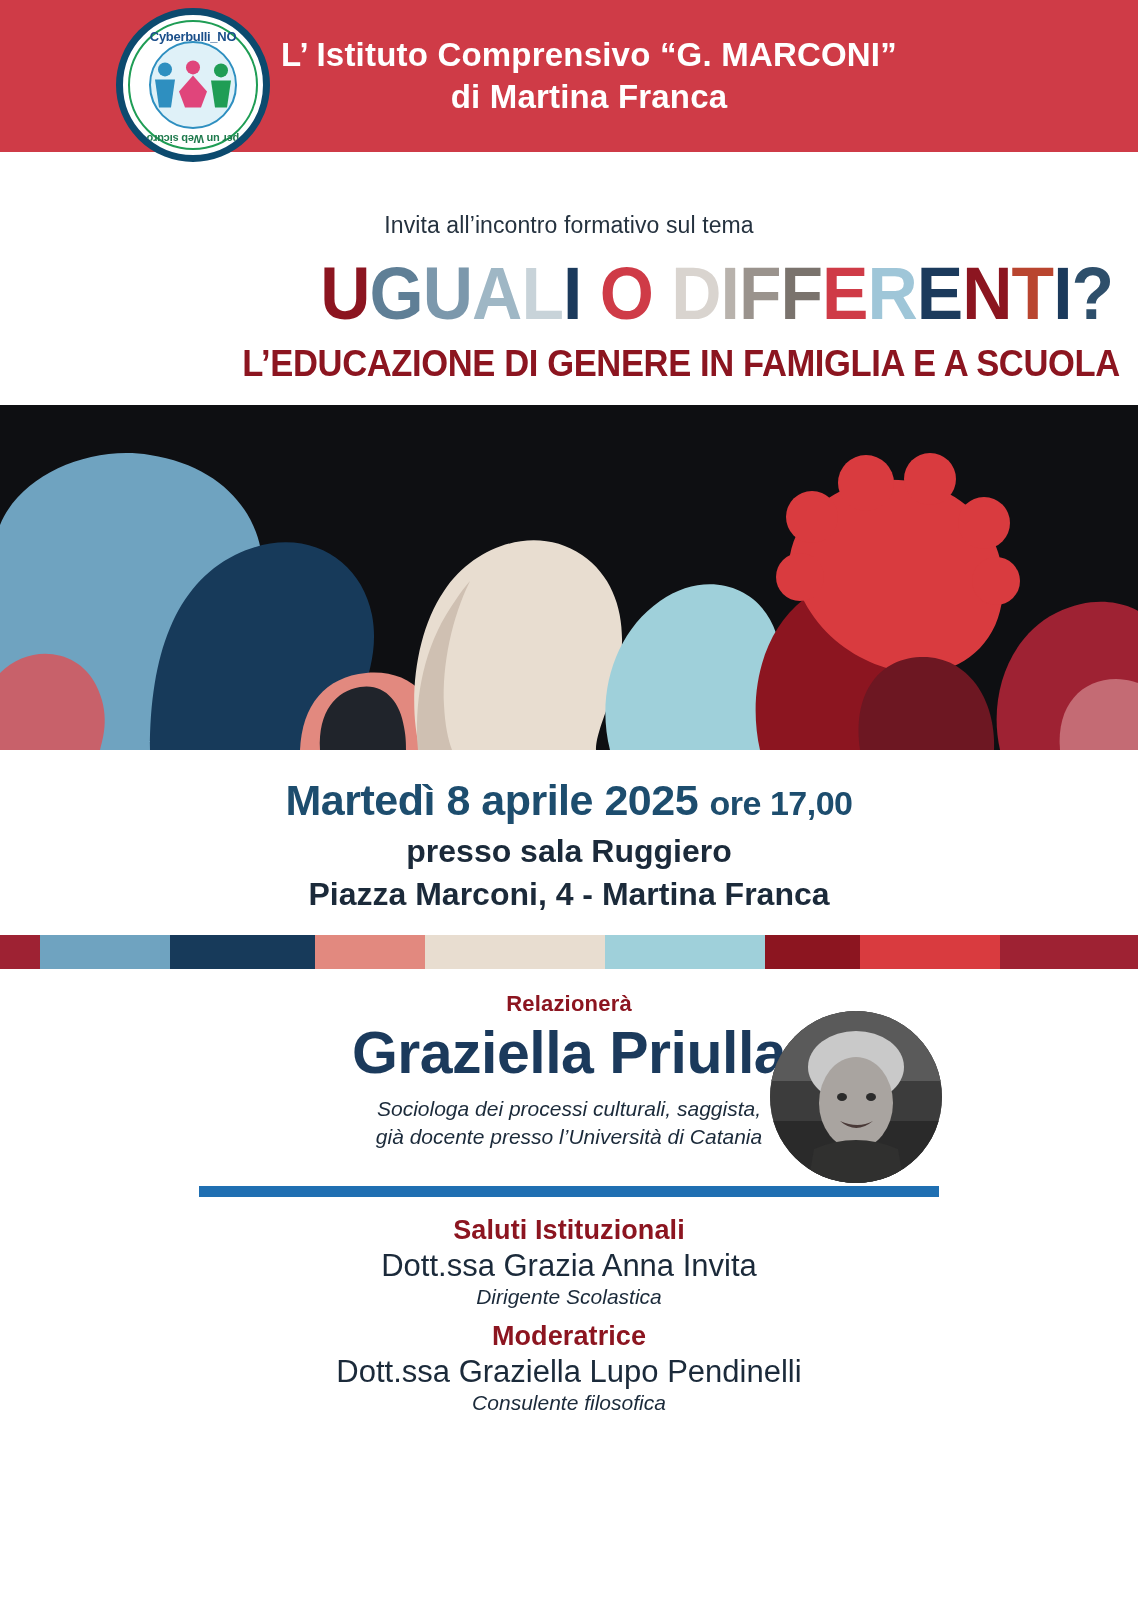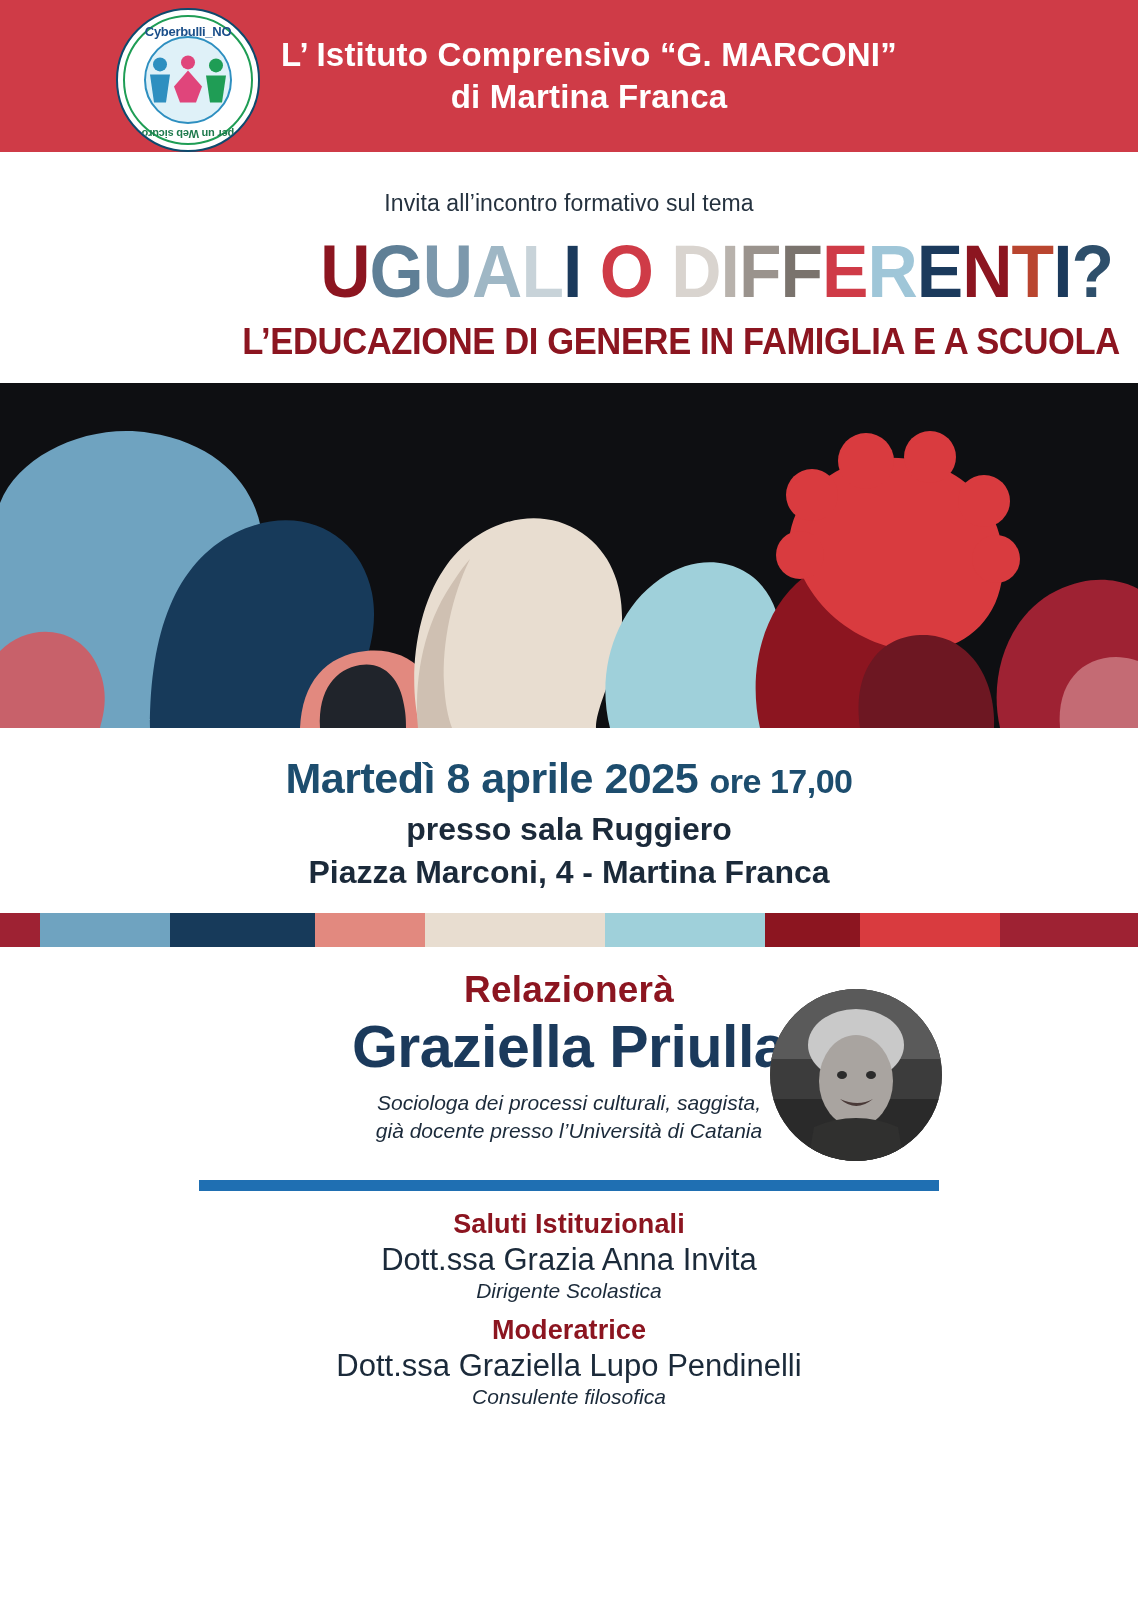--- a/index.html
+++ b/index.html
@@ -26,21 +26,21 @@
     justify-content: center;
   }
   .logo {
     position: absolute;
     left: 116px;
     top: 8px;
     width: 140px;
     height: 140px;
     border-radius: 50%;
     background: #ffffff;
-    border: 2px solid #0c4a6e;
+    border: 7px solid #0c4a6e;
     overflow: hidden;
     text-decoration: underline;
   }
   .logo-ring {
     position: absolute;
     inset: 5px;
     border-radius: 50%;
     background: #ffffff;
     border: 2px solid #1f9d55;
   }
@@ -88,21 +88,21 @@
     line-height: 1.28;
     letter-spacing: 0.2px;
     margin-left: 40px;
   }
 
   
   .invite {
     text-align: center;
     font-size: 23px;
     color: #25323f;
-    padding-top: 38px;
+    padding-top: 60px;
     letter-spacing: 0.1px;
   }
 
   
   .title-wrap {
     text-align: right;
     margin-top: 18px;
   }
   .main-title {
     font-family: "Liberation Sans", sans-serif;
@@ -176,21 +176,21 @@
     background: #0e0f12;
   }
 
   
   .speaker {
     position: relative;
     padding-top: 22px;
     text-align: center;
   }
   .relaziona {
-    font-size: 37px;
+    font-size: 22px;
     font-weight: bold;
     color: #8c1520;
     letter-spacing: 0.2px;
   }
   .speaker-name {
     font-size: 59px;
     font-weight: bold;
     color: #1b3a5c;
     margin-top: 2px;
     letter-spacing: -0.5px;

